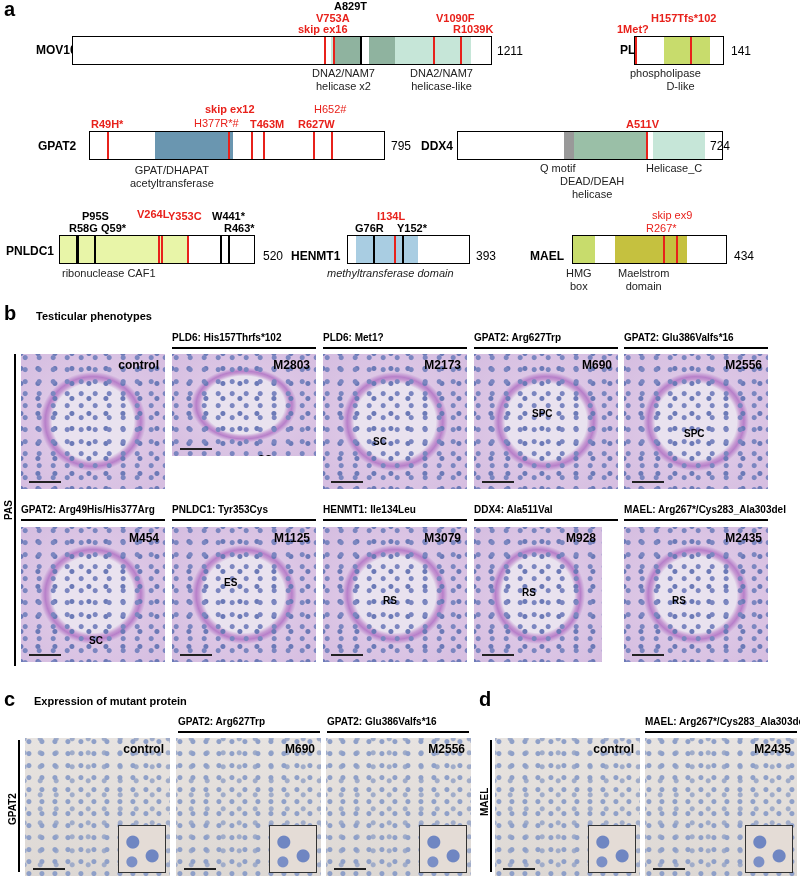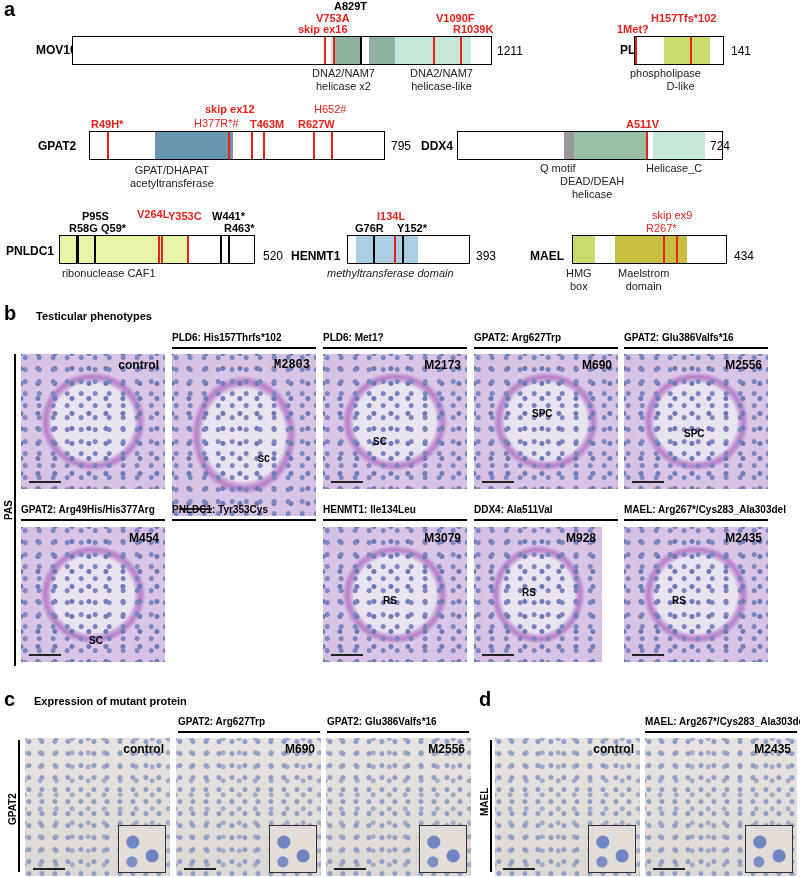--- a/index.html
+++ b/index.html
@@ -191,21 +191,21 @@
   <div class="hline" style="left:323px;top:347px;width:144px;"></div>
   <div class="hdr" style="left:474px;top:332px;width:144px;">GPAT2: Arg627Trp</div>
   <div class="hline" style="left:474px;top:347px;width:144px;"></div>
   <div class="hdr" style="left:624px;top:332px;width:144px;">GPAT2: Glu386Valfs*16</div>
   <div class="hline" style="left:624px;top:347px;width:144px;"></div>
 
   <div class="tile pas" style="left:21px;top:354px;width:144px;height:135px;">
     <div class="tlabel">control</div>
     <div class="scale"></div>
   </div>
-  <div class="tile pas" style="left:172px;top:354px;width:144px;height:162px;font-family:Liberation Mono, monospace;">
+  <div class="tile pas" style="left:172px;top:354px;width:144px;height:102px;">
     <div class="tlabel">M2803</div>
     <div class="cell" style="left:86px;top:100px;">SC</div>
     <div class="scale"></div>
   </div>
   <div class="tile pas" style="left:323px;top:354px;width:144px;height:135px;">
     <div class="tlabel">M2173</div>
     <div class="cell" style="left:50px;top:82px;">SC</div>
     <div class="scale"></div>
   </div>
   <div class="tile pas" style="left:474px;top:354px;width:144px;height:135px;">
@@ -228,20 +228,25 @@
   <div class="hdr" style="left:474px;top:504px;width:144px;">DDX4: Ala511Val</div>
   <div class="hline" style="left:474px;top:519px;width:144px;"></div>
   <div class="hdr" style="left:624px;top:504px;width:144px;">MAEL: Arg267*/Cys283_Ala303del</div>
   <div class="hline" style="left:624px;top:519px;width:144px;"></div>
 
   <div class="tile pas" style="left:21px;top:527px;width:144px;height:135px;">
     <div class="tlabel">M454</div>
     <div class="cell" style="left:68px;top:108px;">SC</div>
     <div class="scale"></div>
   </div>
+  <div class="tile pas" style="left:172px;top:527px;width:144px;height:135px;">
+    <div class="tlabel">M1125</div>
+    <div class="cell" style="left:52px;top:50px;">ES</div>
+    <div class="scale"></div>
+  </div>
   <div class="tile pas" style="left:323px;top:527px;width:144px;height:135px;">
     <div class="tlabel">M3079</div>
     <div class="cell" style="left:60px;top:68px;">RS</div>
     <div class="scale"></div>
   </div>
   <div class="tile pas" style="left:474px;top:527px;width:128px;height:135px;">
     <div class="tlabel">M928</div>
     <div class="cell" style="left:48px;top:60px;">RS</div>
     <div class="scale"></div>
   </div>

